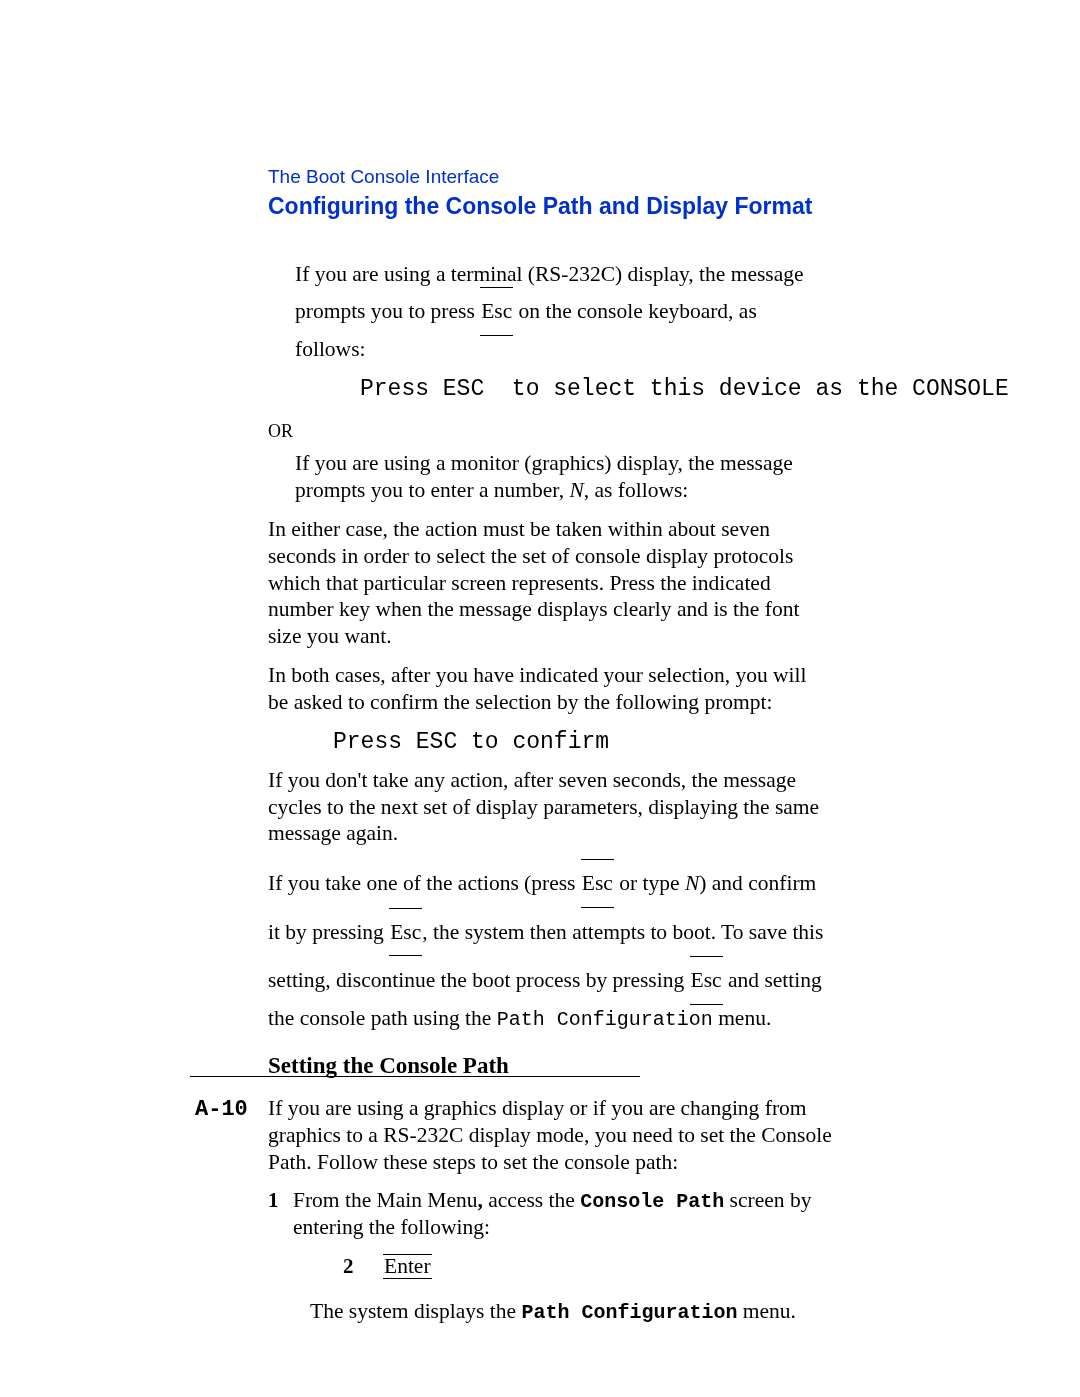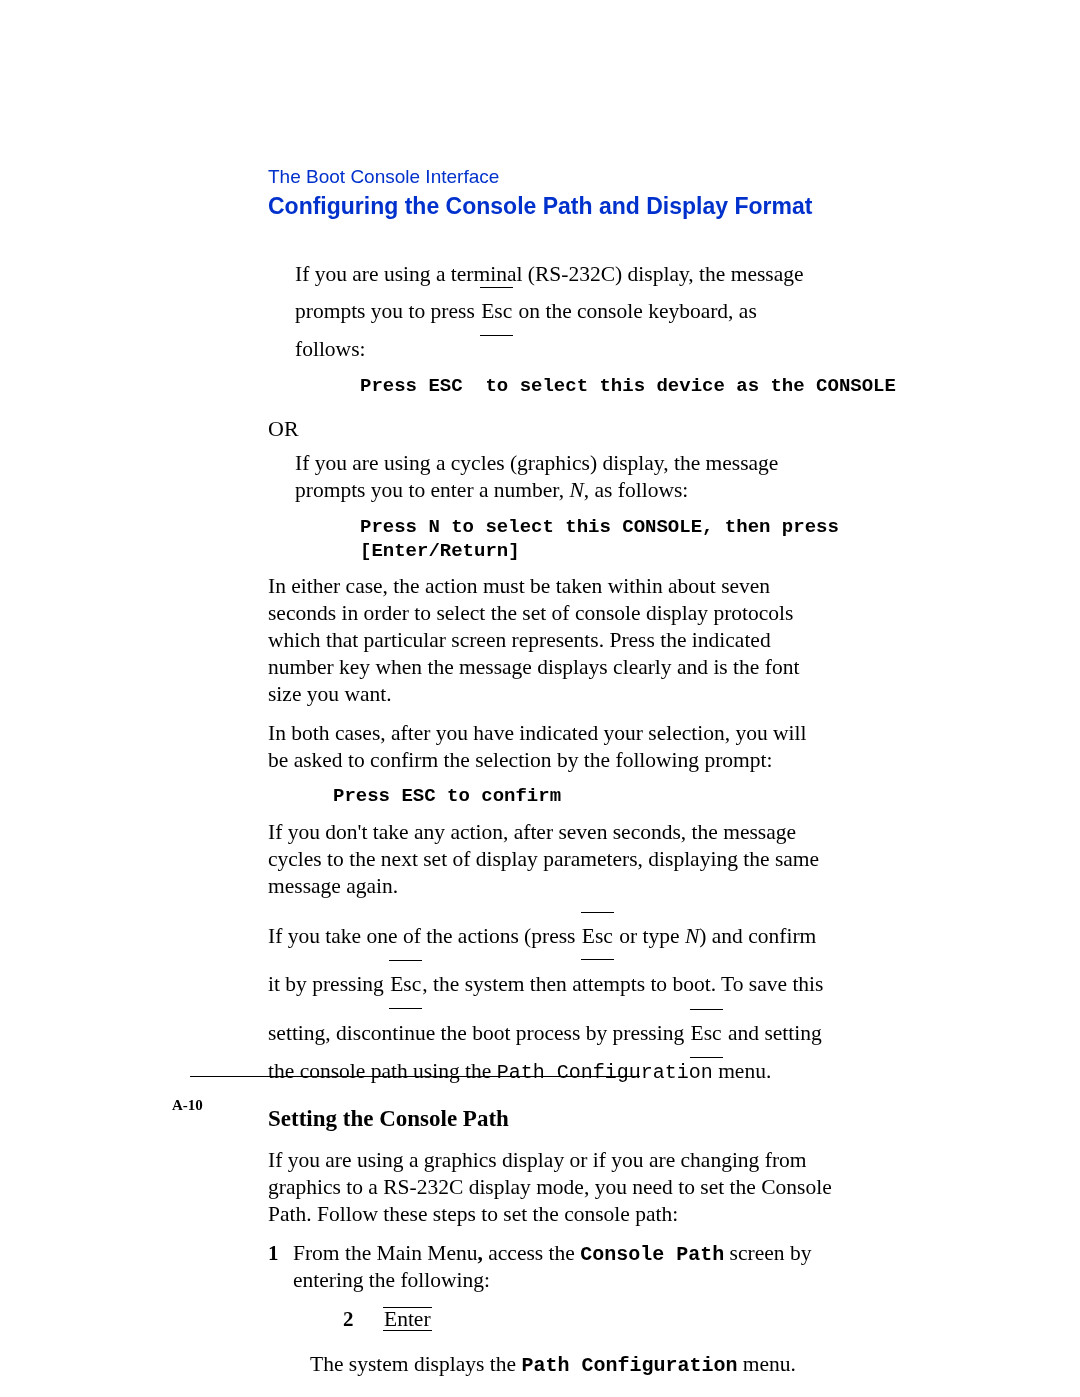--- a/index.html
+++ b/index.html
@@ -40,24 +40,23 @@
   .content {
     font-size: 21.5px;
     line-height: 1.25;
   }
   .para {
     margin: 0 0 12px 0;
     text-align: left;
   }
   .code {
     font-family: "Courier New", Courier, monospace;
-    font-size: 19px;
+    font-size: 23px;
     white-space: pre;
     margin: 8px 0 10px 65px;
-    font-weight: bold;
   }
   .key-esc {
     border-top: 1.5px solid #000;
     border-bottom: 1.5px solid #000;
     padding: 12px 1px;
     display: inline-block;
     line-height: 1.05;
   }
   .key-enter {
     border-top: 1.5px solid #000;
@@ -74,21 +73,21 @@
     font-family: "Courier New", Courier, monospace;
     font-size: 20px;
   }
   .mono-bold {
     font-family: "Courier New", Courier, monospace;
     font-size: 20px;
     font-weight: bold;
     text-align: center;
   }
   .or-label {
-    font-size: 22px;
+    font-size: 18px;
     margin: 16px 0 8px 0;
   }
   h2.subhead {
     font-size: 23px;
     font-weight: bold;
     margin: 20px 0 14px 0;
     font-family: Liberation Serif, serif;
   }
   .step-row {
     display: flex;
@@ -116,24 +115,24 @@
   }
   .footer-rule {
     position: absolute;
     left: 190px;
     width: 450px;
     border-top: 1.5px solid #000;
     top: 1076px;
   }
   .page-num {
     position: absolute;
-    left: 172px;
+    left: 195px;
     top: 1097px;
-    font-family: Liberation Serif, serif;
-    font-size: 15px;
+    font-family: Liberation Mono, monospace;
+    font-size: 22px;
     font-weight: bold;
   }
 </style>
 </head>
 <body>
 
 <div class="page">
 
   <div class="header-blue">The Boot Console Interface</div>
   <div class="header-blue-bold">Configuring the Console Path and Display Format</div>
@@ -144,24 +143,22 @@
       <p class="para">
         <span>If you are using a terminal (RS-232C) display, the message prompts you to press </span><span class="key-esc">Esc</span><span> on the console keyboard, as follows:</span>
       </p>
       <div class="code">Press ESC  to select this device as the CONSOLE</div>
     </div>
 
     <div class="or-label">OR</div>
 
     <div class="indent-block">
       <p class="para">
-        <span>If you are using a cycles (graphics) display, the message prompts you to enter a number, </span><span class="italic">N</span><span>, as follows:</span>
+        <span>If you are using a monitor (graphics) display, the message prompts you to enter a number, </span><span class="italic">N</span><span>, as follows:</span>
       </p>
-      <div class="code">Press N to select this CONSOLE, then press
-[Enter/Return]</div>
     </div>
 
     <p class="para">In either case, the action must be taken within about seven seconds in order to select the set of console display protocols which that particular screen represents. Press the indicated number key when the message displays clearly and is the font size you want.</p>
 
     <p class="para">In both cases, after you have indicated your selection, you will be asked to confirm the selection by the following prompt:</p>
 
     <div class="code">Press ESC to confirm</div>
 
     <p class="para"> If you don't take any action, after seven seconds, the message cycles to the next set of display parameters, displaying the same message again.</p>
 

